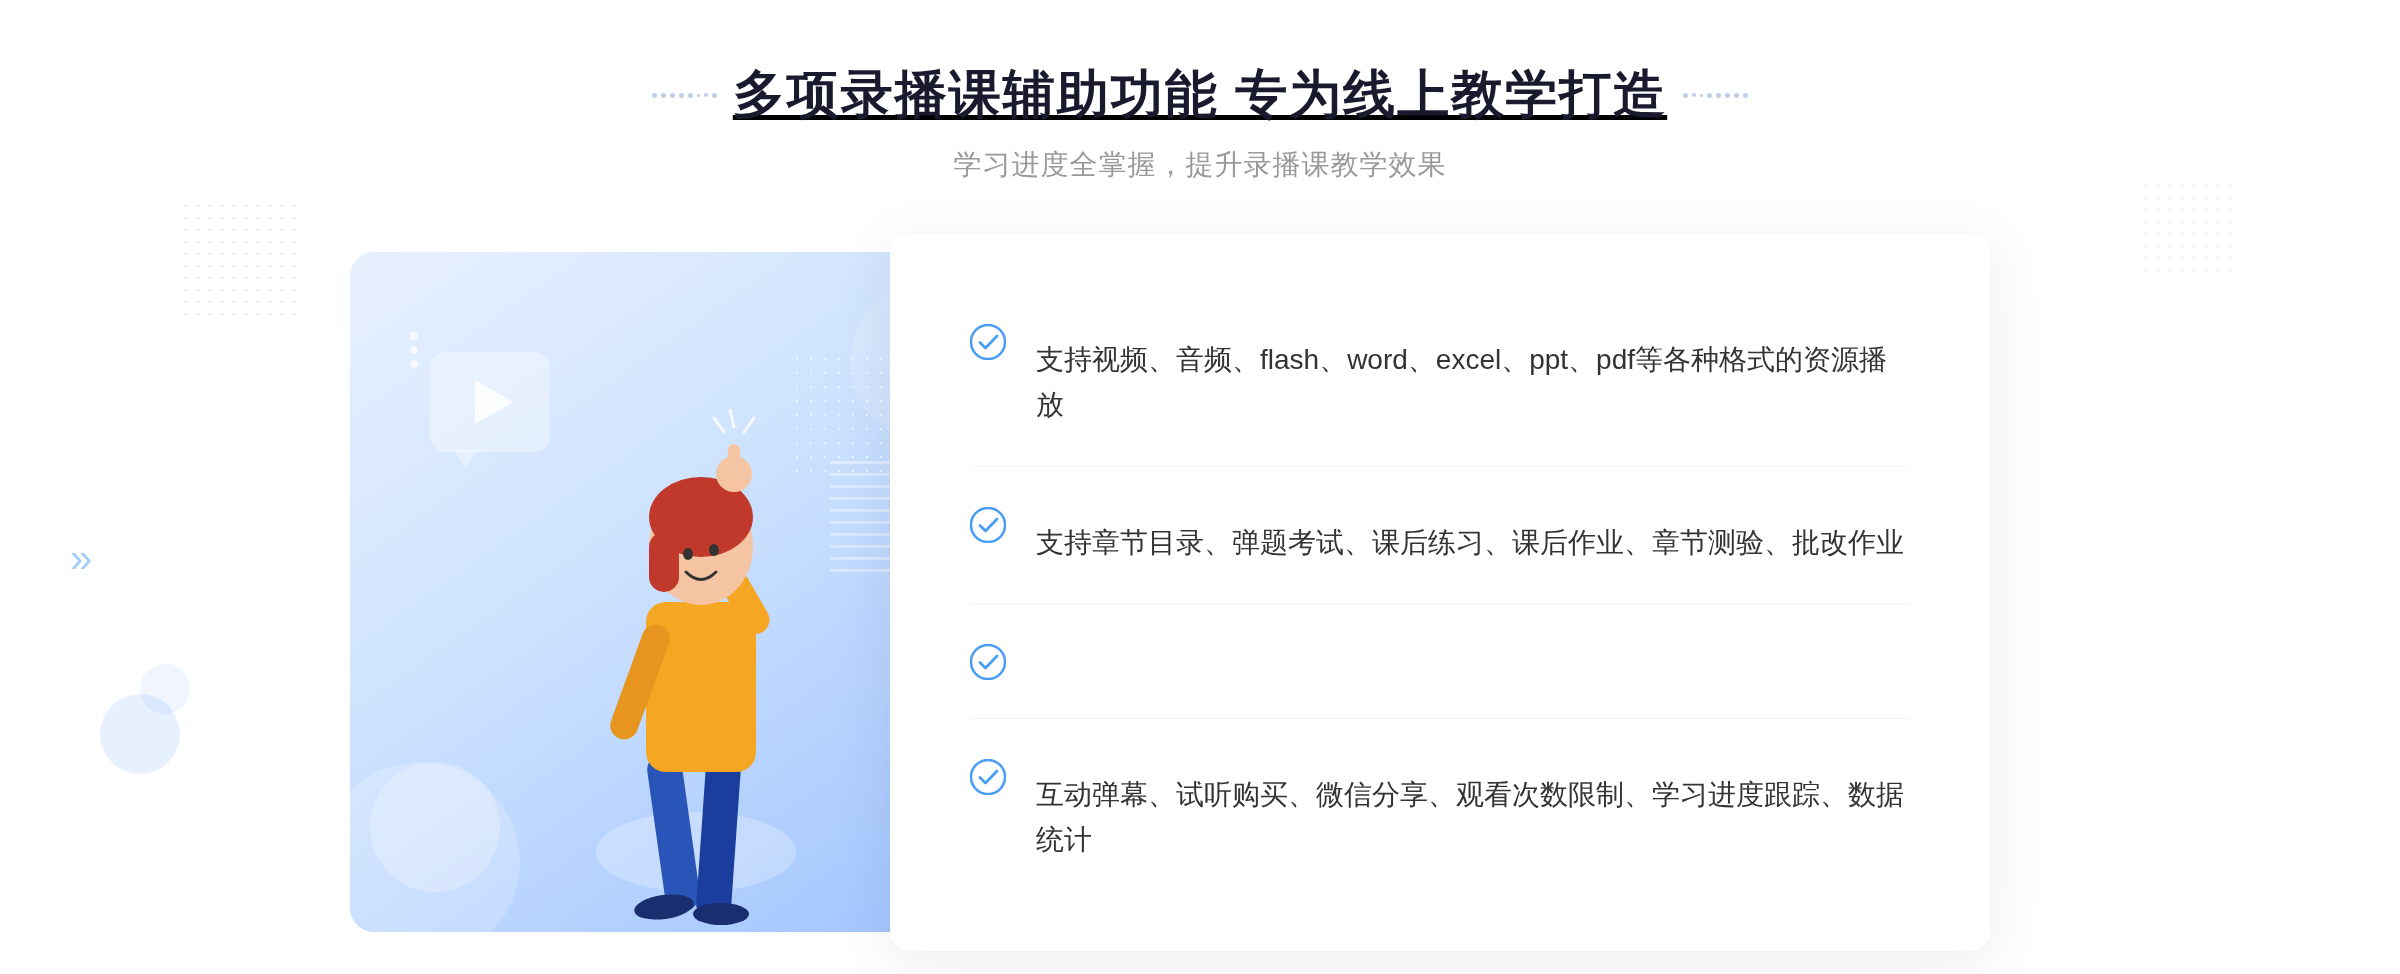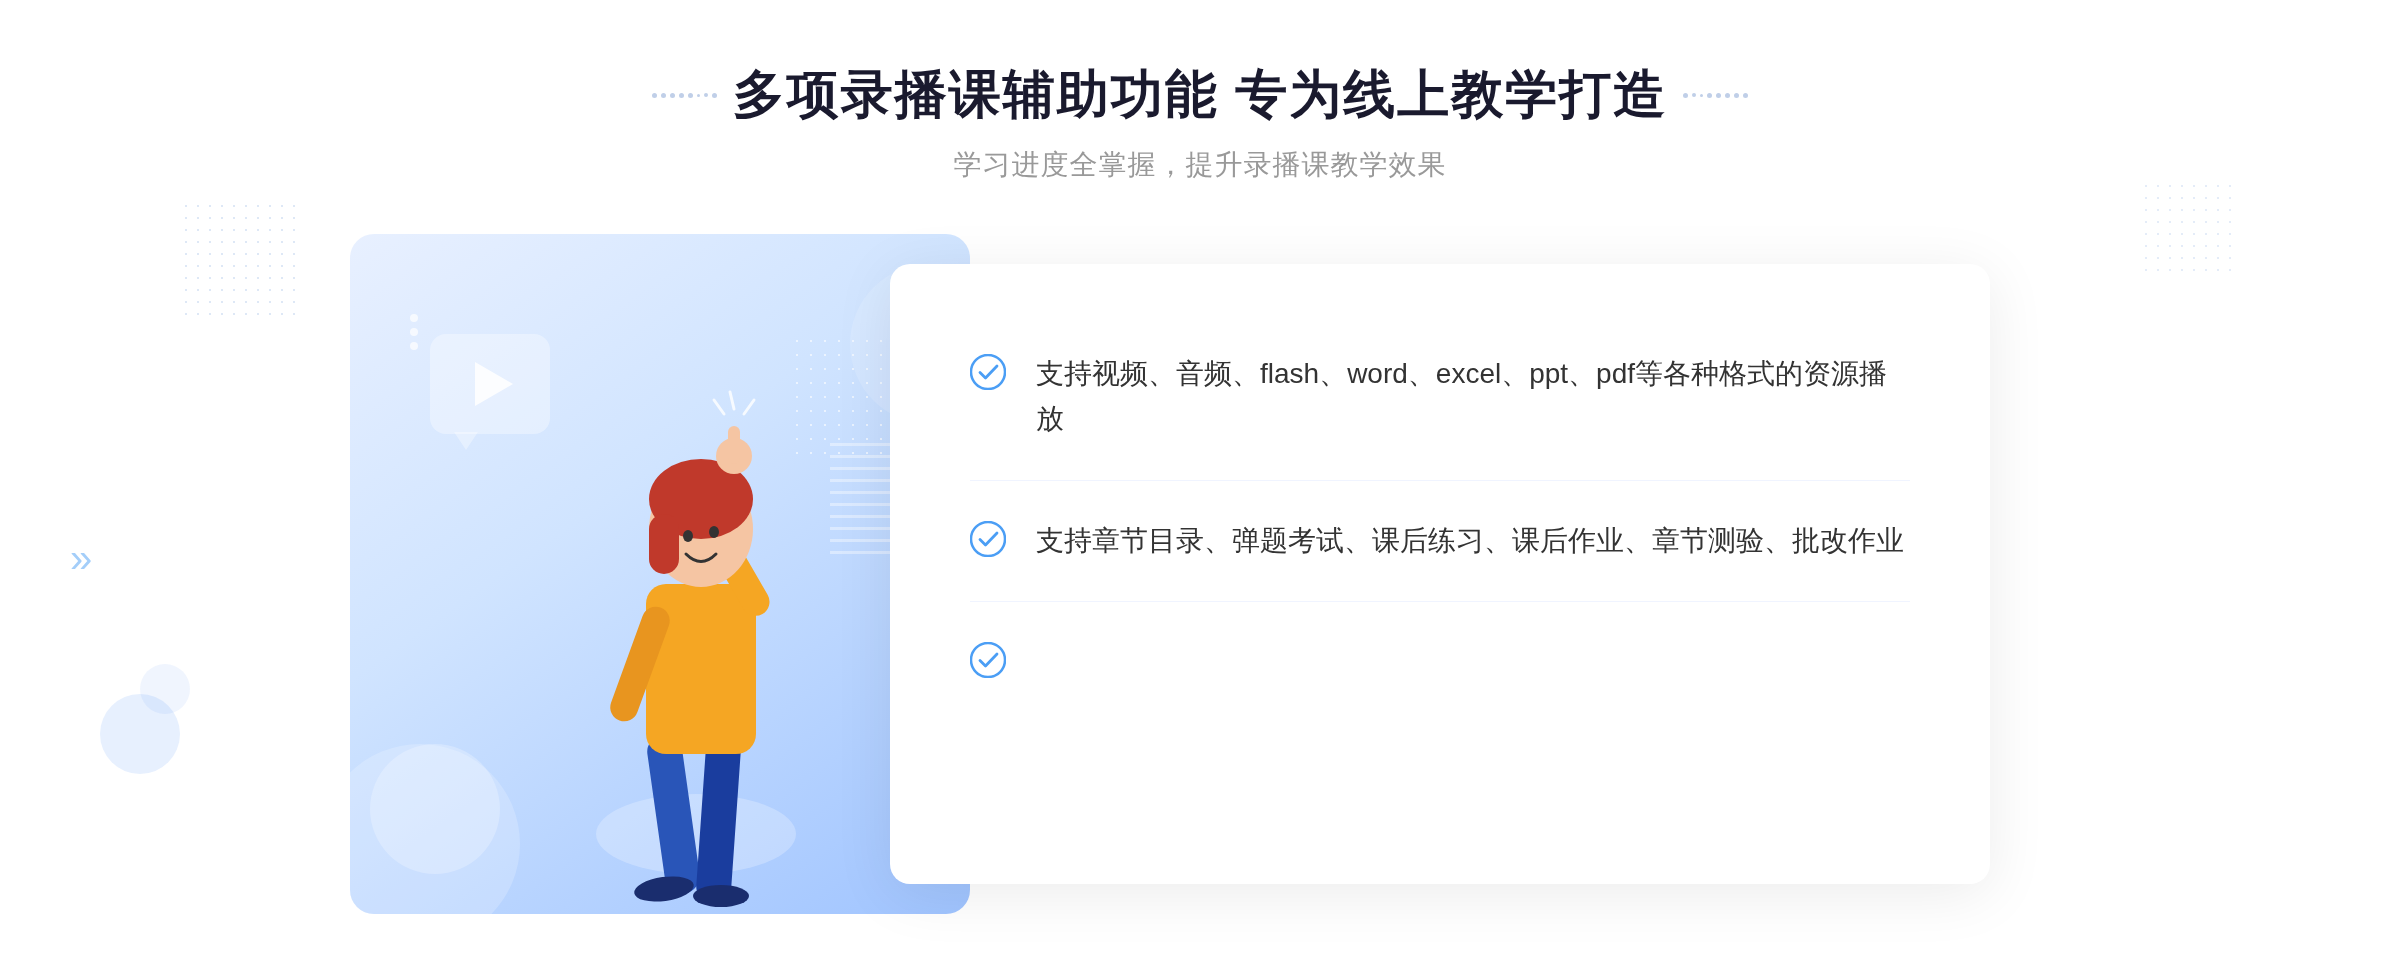--- a/index.html
+++ b/index.html
@@ -68,20 +68,21 @@
       position: relative;
       width: 100%;
       display: flex;
       flex-direction: column;
       align-items: center;
     }
 
     .header-title-row {
       display: flex;
       gap: 16px;
+      text-decoration: underline;
     }
 
     .header-dots {
       display: flex;
       gap: 4px;
       align-items: center;
     }
 
     .header-dots span {
       display: inline-block;
@@ -317,20 +318,21 @@
     .check-icon svg {
       width: 100%;
       height: 100%;
     }
 
     .feature-text {
       font-size: 28px;
       color: #333333;
       line-height: 1.6;
       font-weight: 400;
+      margin-top: 16px;
     }
 
     
     .deco-circle-left {
       position: absolute;
       left: 100px;
       bottom: 200px;
       width: 80px;
       height: 80px;
       border-radius: 50%;
@@ -476,20 +478,29 @@
 
       <div class="feature-item">
         <div class="check-icon">
           <svg viewBox="0 0 36 36" fill="none" xmlns="http://www.w3.org/2000/svg">
             <circle cx="18" cy="18" r="17" stroke="#4b9ef5" stroke-width="2.5"></circle>
             <path d="M10 18.5 L15.5 24 L27 12" stroke="#4b9ef5" stroke-width="2.8" stroke-linecap="round" stroke-linejoin="round"></path>
           </svg>
         </div>
       </div>
 
+      <div class="feature-item">
+        <div class="check-icon">
+          <svg viewBox="0 0 36 36" fill="none" xmlns="http://www.w3.org/2000/svg">
+            <circle cx="18" cy="18" r="17" stroke="#4b9ef5" stroke-width="2.5"></circle>
+            <path d="M10 18.5 L15.5 24 L27 12" stroke="#4b9ef5" stroke-width="2.8" stroke-linecap="round" stroke-linejoin="round"></path>
+          </svg>
+        </div>
+        <span class="feature-text">互动弹幕、试听购买、微信分享、观看次数限制、学习进度跟踪、数据统计</span>
+      </div>
     </div>
 
   </div>
 
   <div class="deco-circle-left"></div>
   <div class="deco-circle-left-2"></div>
 
 </div>
 
 </body></html>

